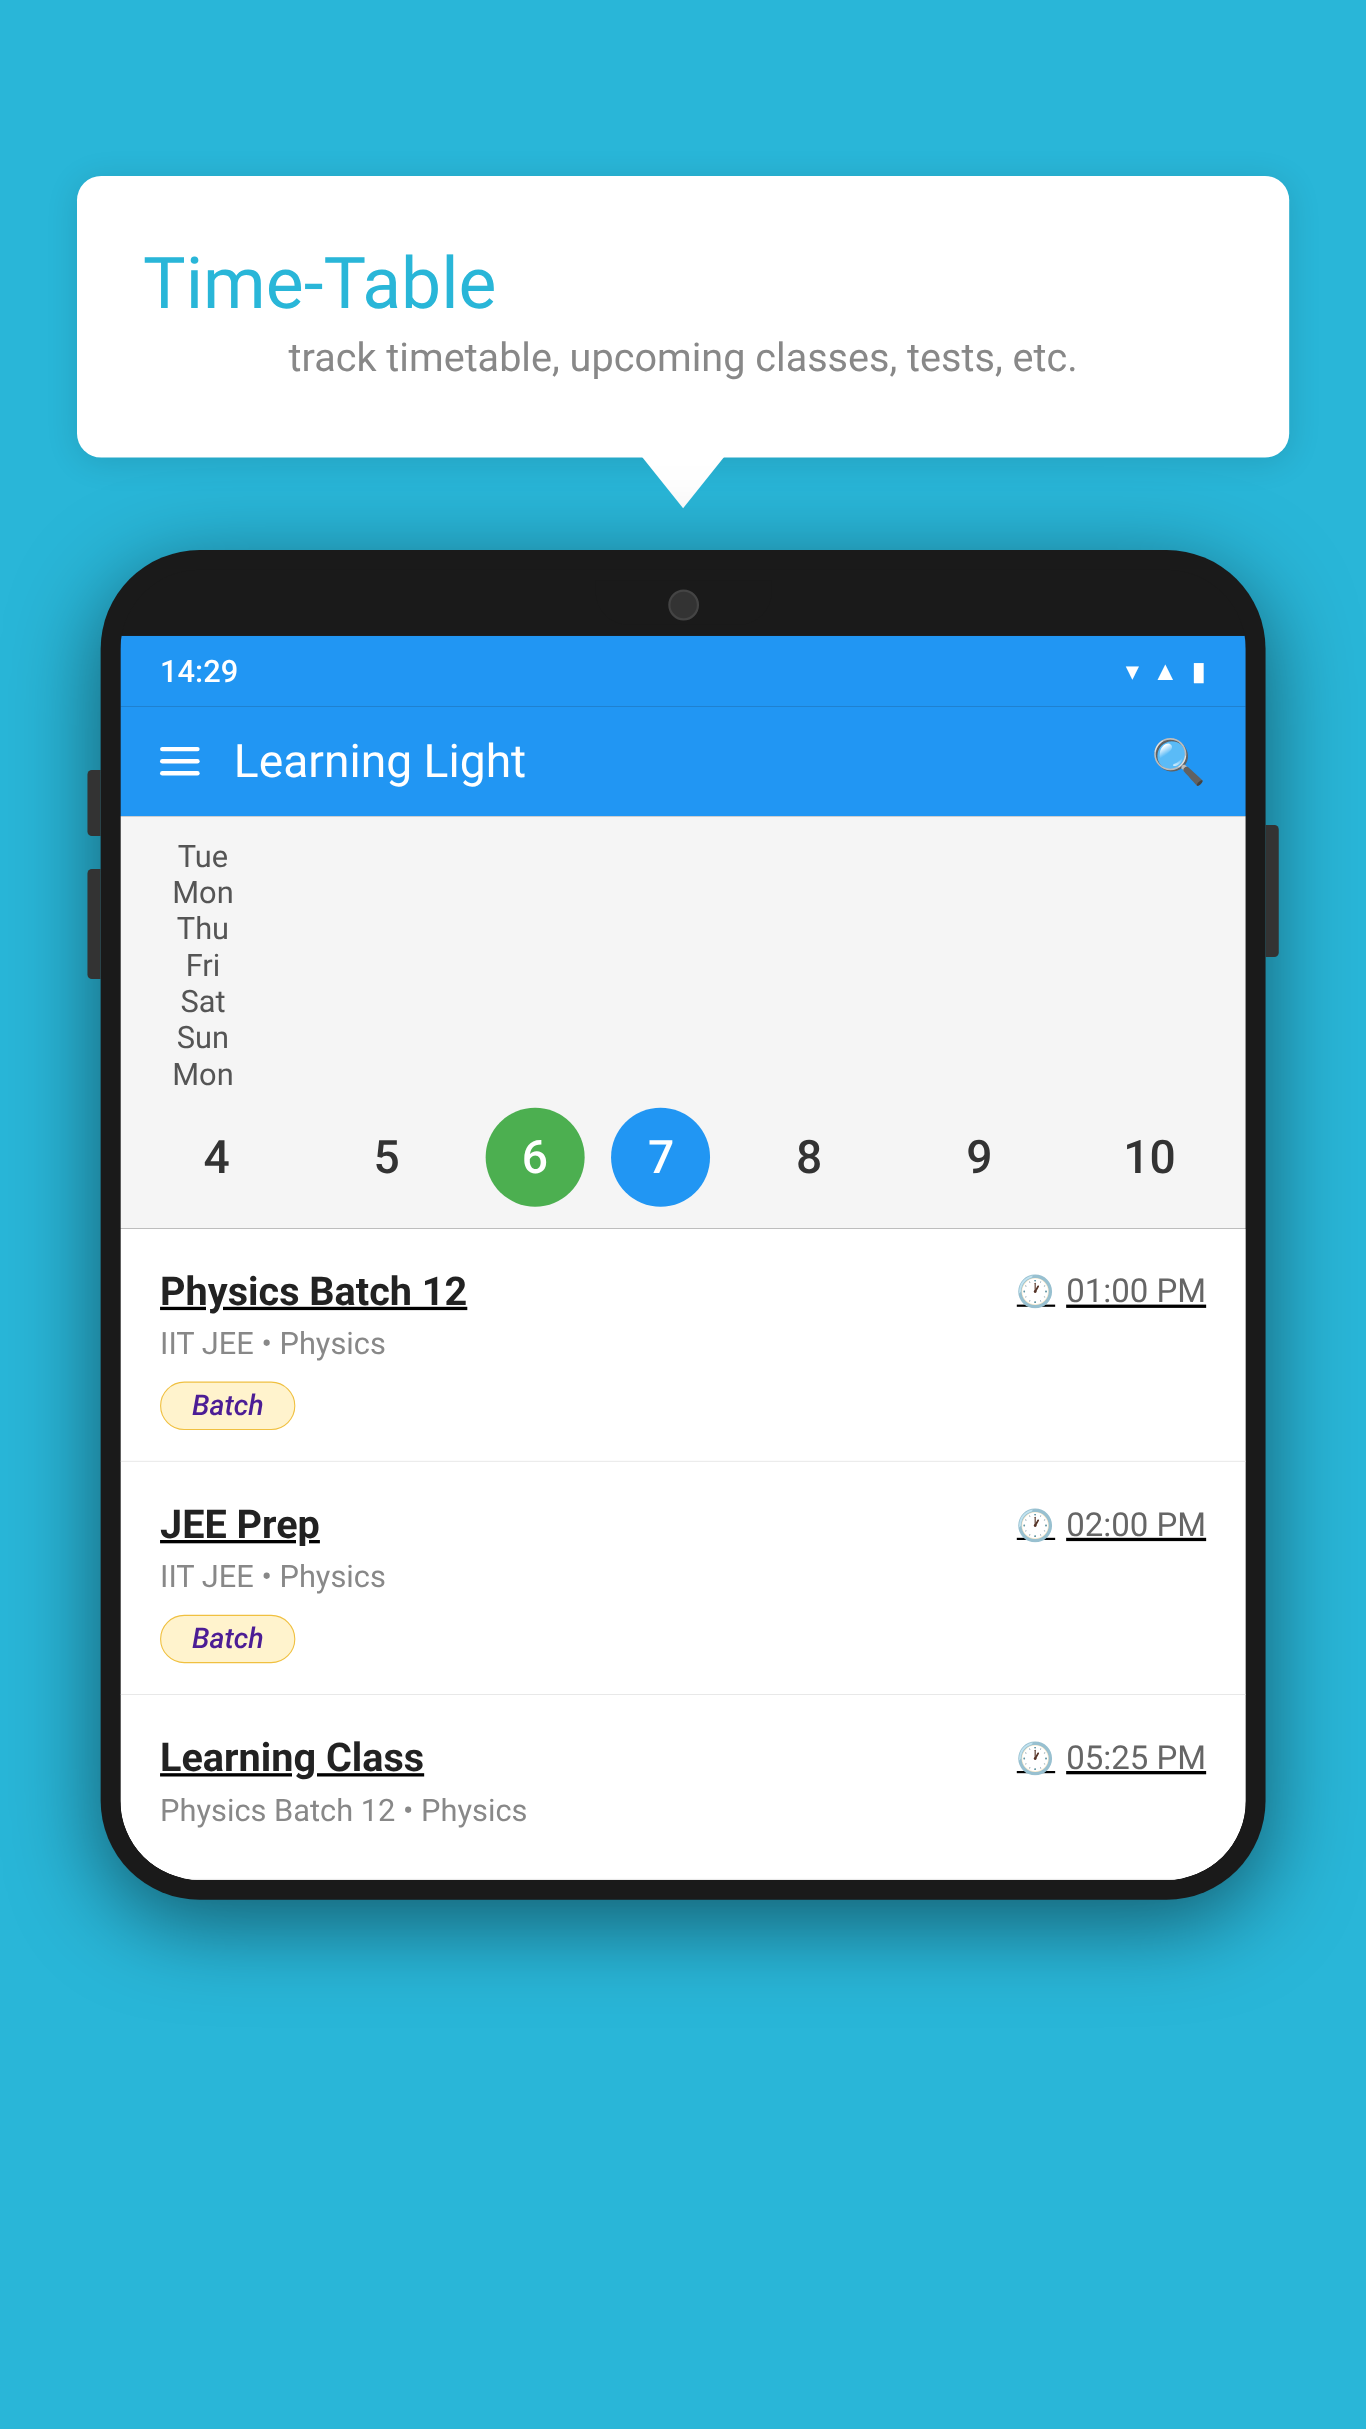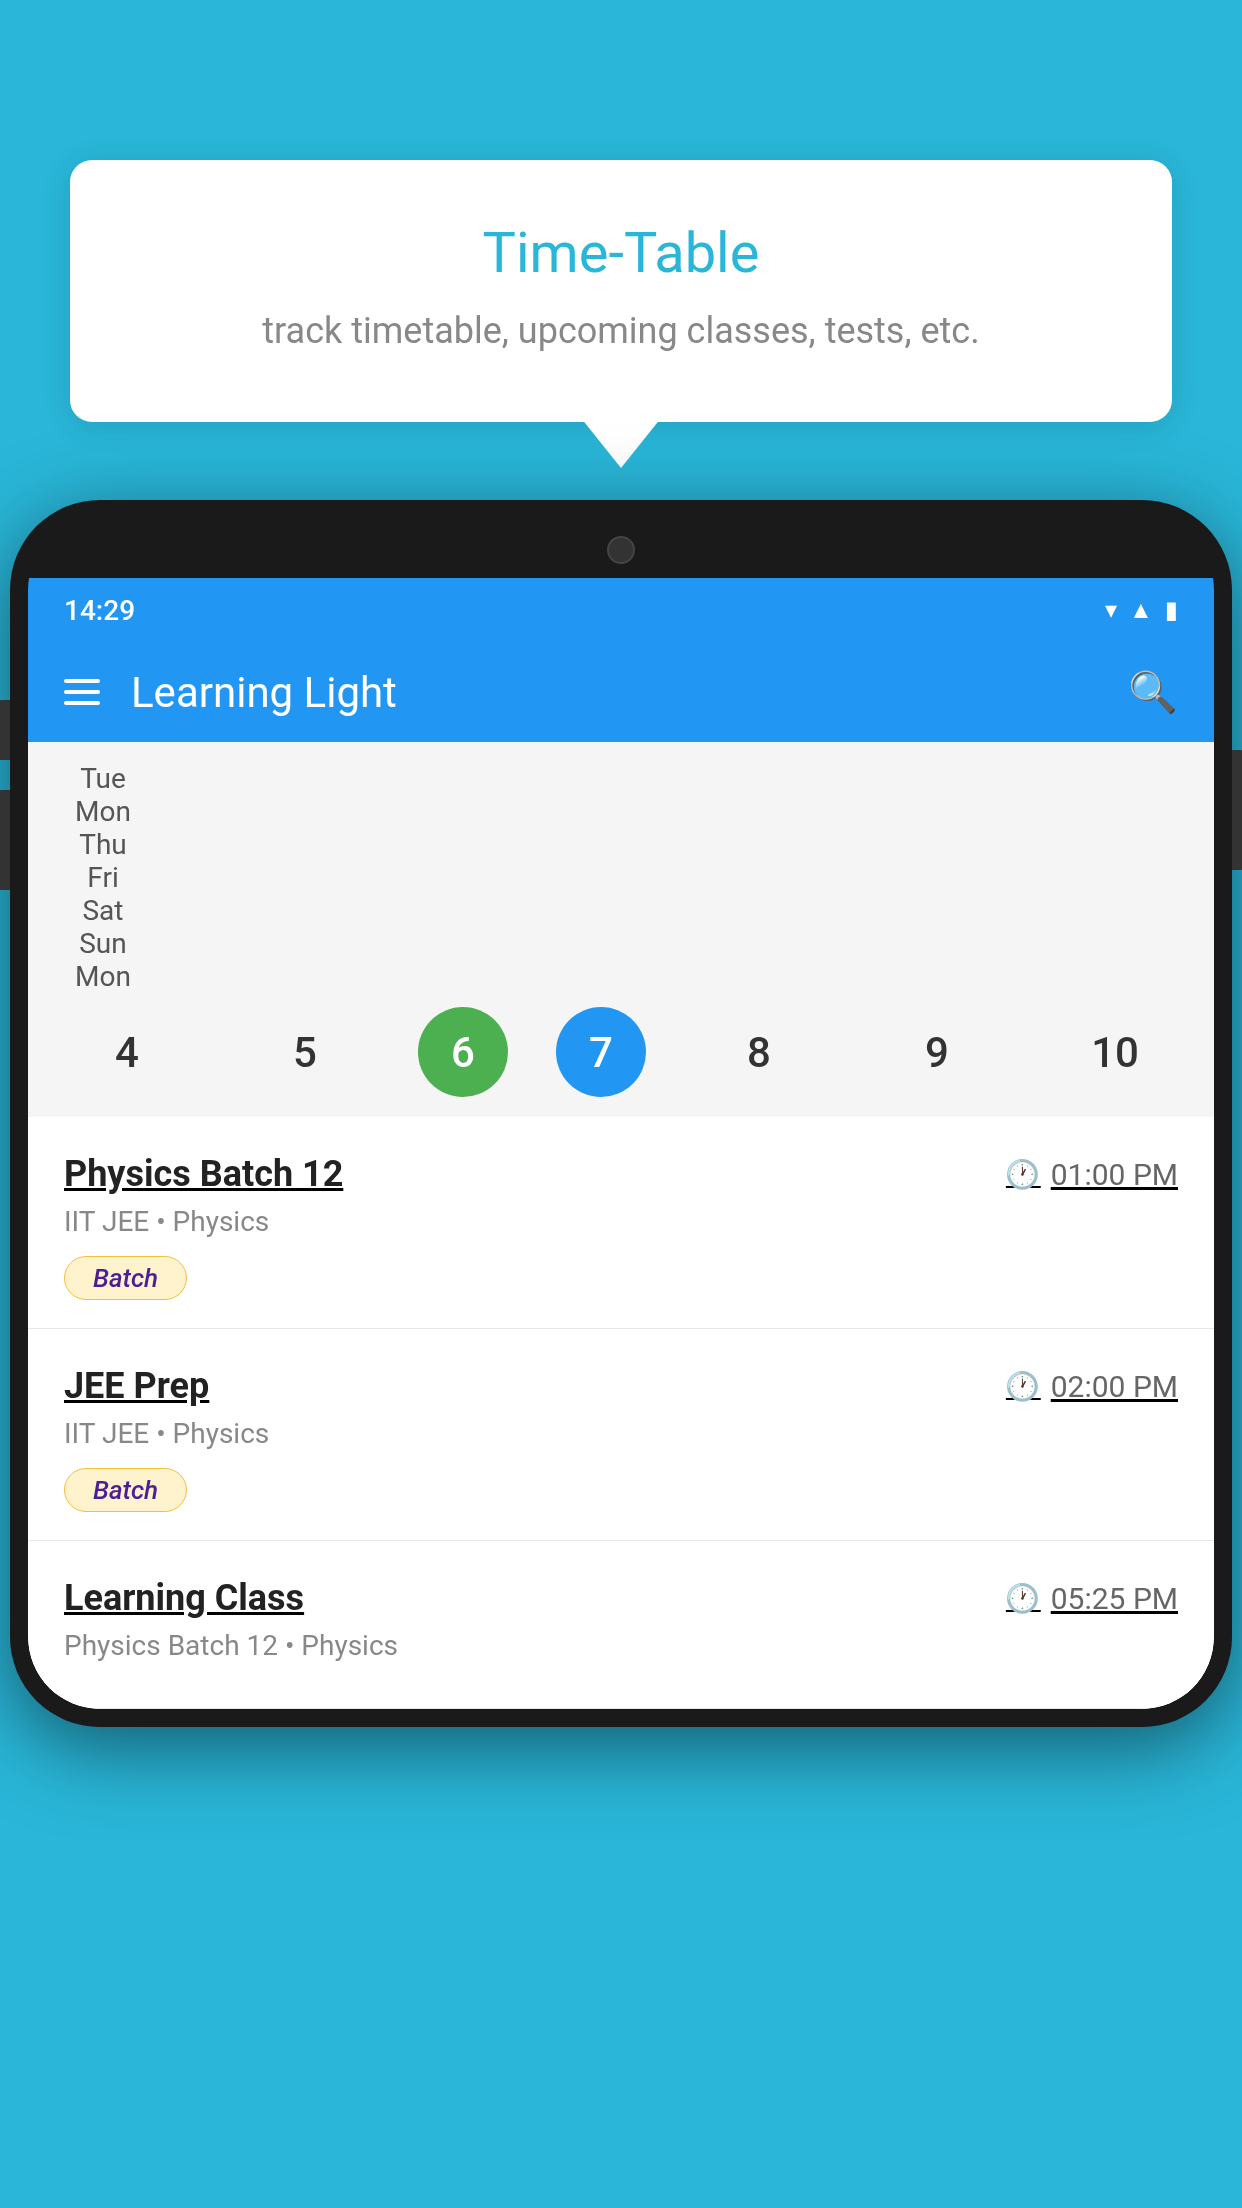--- a/index.html
+++ b/index.html
@@ -33,41 +33,41 @@
       left: 50%;
       transform: translateX(-50%);
       width: 0;
       height: 0;
       border-left: 40px solid transparent;
       border-right: 40px solid transparent;
       border-top: 50px solid #fff;
     }
 
     .tooltip-title {
-      text-align: center;
-      font-size: 56px;
+      text-align: left;
+      font-size: 65px;
       font-weight: 400;
       color: #29b6d8;
-      margin-bottom: 24px;
+      margin-bottom: 8px;
     }
 
     .tooltip-subtitle {
       text-align: center;
       font-size: 36px;
       color: #888;
       font-weight: 400;
     }
 
     
     .phone-wrapper {
       position: absolute;
       top: 500px;
       left: 50%;
       transform: translateX(-50%);
-      width: 1222px;
+      width: 1059px;
     }
 
     .phone-outer {
       background: #1a1a1a;
       border-radius: 90px;
       padding: 18px;
       box-shadow: 0 20px 80px rgba(0,0,0,0.5);
       position: relative;
     }
 

